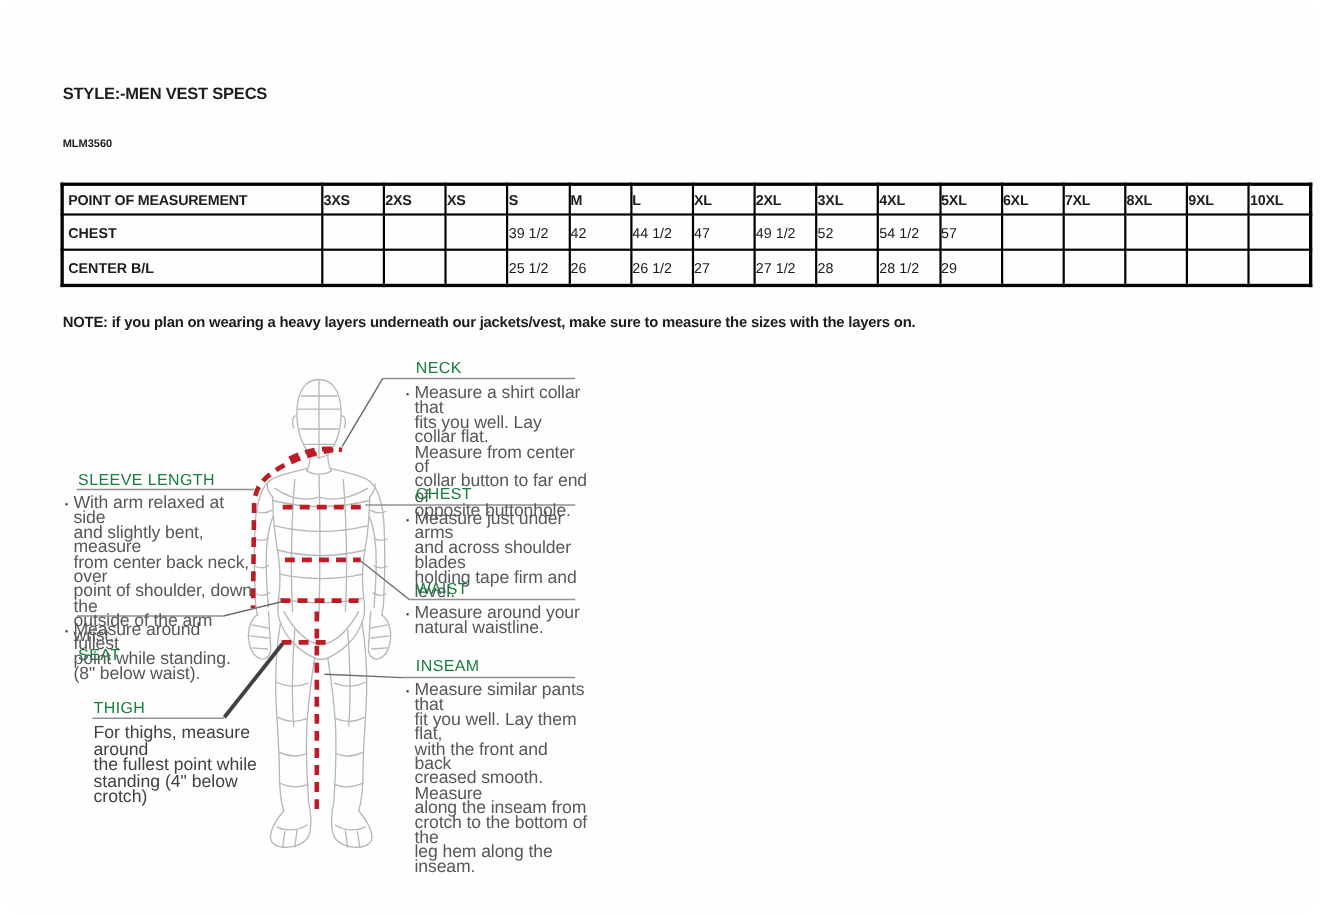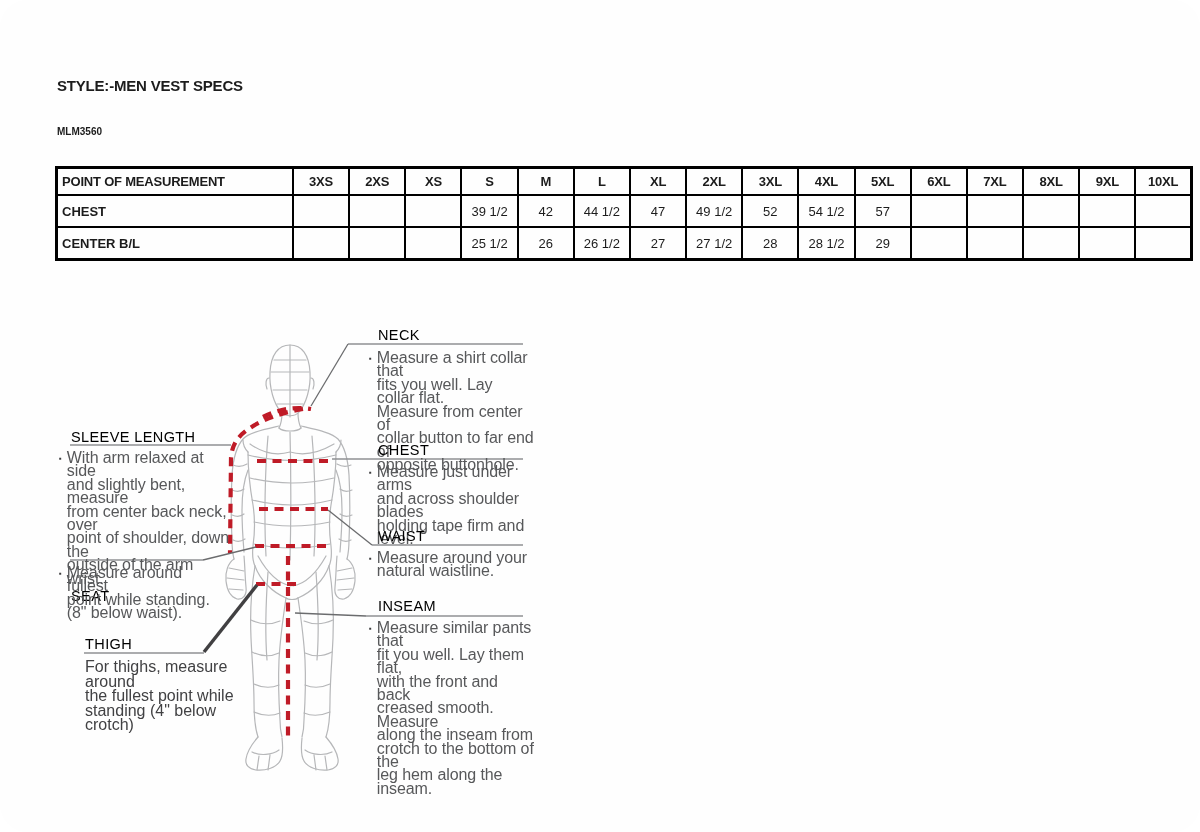--- a/index.html
+++ b/index.html
@@ -5,30 +5,30 @@
   html,body{margin:0;padding:0;background:#fff;}
   .page{position:relative;width:1200px;height:832px;background:#fefefe;overflow:hidden;
         font-family:"Liberation Sans",sans-serif;color:#1c1c1c;border-radius:27px;}
 
   .doc-title{position:absolute;left:57px;top:77px;font-size:15px;font-weight:bold;letter-spacing:-0.2px;}
   .style-code{position:absolute;left:57px;top:126px;font-size:10px;font-weight:bold;}
   .note-line{position:absolute;left:57px;top:285px;font-size:13.5px;font-weight:bold;letter-spacing:-0.2px;}
 
   table.size-table{position:absolute;left:55px;top:166px;width:1138px;border-collapse:collapse;
         table-layout:fixed;border:3px solid #000;}
-  table.size-table th,table.size-table td{border:2px solid #000;font-size:13px;text-align:center;
+  table.size-table th,table.size-table td{border:2px solid #000;font-size:13px;text-align:left;
         padding:0;overflow:hidden;white-space:nowrap;}
   table.size-table th{height:25px;font-weight:bold;letter-spacing:-0.2px;}
   table.size-table td{height:30px;font-weight:normal;}
   table.size-table .pom{width:230px;text-align:left;padding-left:4px;}
   table.size-table td.pom{font-weight:bold;}
 
   svg.diagram{position:absolute;left:0;top:0;}
 
-  .guide-heading{position:absolute;font-size:14.5px;letter-spacing:0.4px;color:#000000;white-space:nowrap;}
+  .guide-heading{position:absolute;font-size:14.5px;letter-spacing:0.4px;color:#15803d;white-space:nowrap;}
   .guide-body{position:absolute;display:flex;align-items:flex-start;}
   .guide-bullet{font-size:8px;color:#3c3c3e;line-height:13.4px;margin-right:5px;margin-top:1px;}
   .guide-text{font-size:16px;line-height:13.4px;color:#57585a;letter-spacing:-0.1px;white-space:pre-line;}
   .guide-text.alt{font-size:16px;line-height:14.6px;color:#414143;letter-spacing:0;}
 </style>
 </head>
 <body>
 
 <div class="page">
 
@@ -92,20 +92,21 @@
         <td>29</td>
         <td></td>
         <td></td>
         <td></td>
         <td></td>
         <td></td>
       </tr>
     </tbody>
   </table>
 
+  <div class="note-line">NOTE: if you plan on wearing a heavy layers underneath our jackets/vest, make sure to measure the sizes with the layers on.</div>
 
   <svg class="diagram" width="1200" height="832" viewBox="0 0 1200 832">
 
     <g fill="none" stroke="#b6b7b9" stroke-width="1.2" stroke-linecap="round">
 
       <path d="M290,345 C278,345 271,355 270,372 C269,388 274,404 281,412 C285,417 295,417 299,412 C306,404 311,388 310,372 C309,355 302,345 290,345 Z"></path>
       <path d="M290,345 L290,417"></path>
       <path d="M271,372 L309,372 M273,390 L307,390 M277,404 L303,404 M274,360 L306,360"></path>
       <path d="M269,378 C266,378 265,384 267,389 M311,378 C314,378 315,384 313,389"></path>
 

